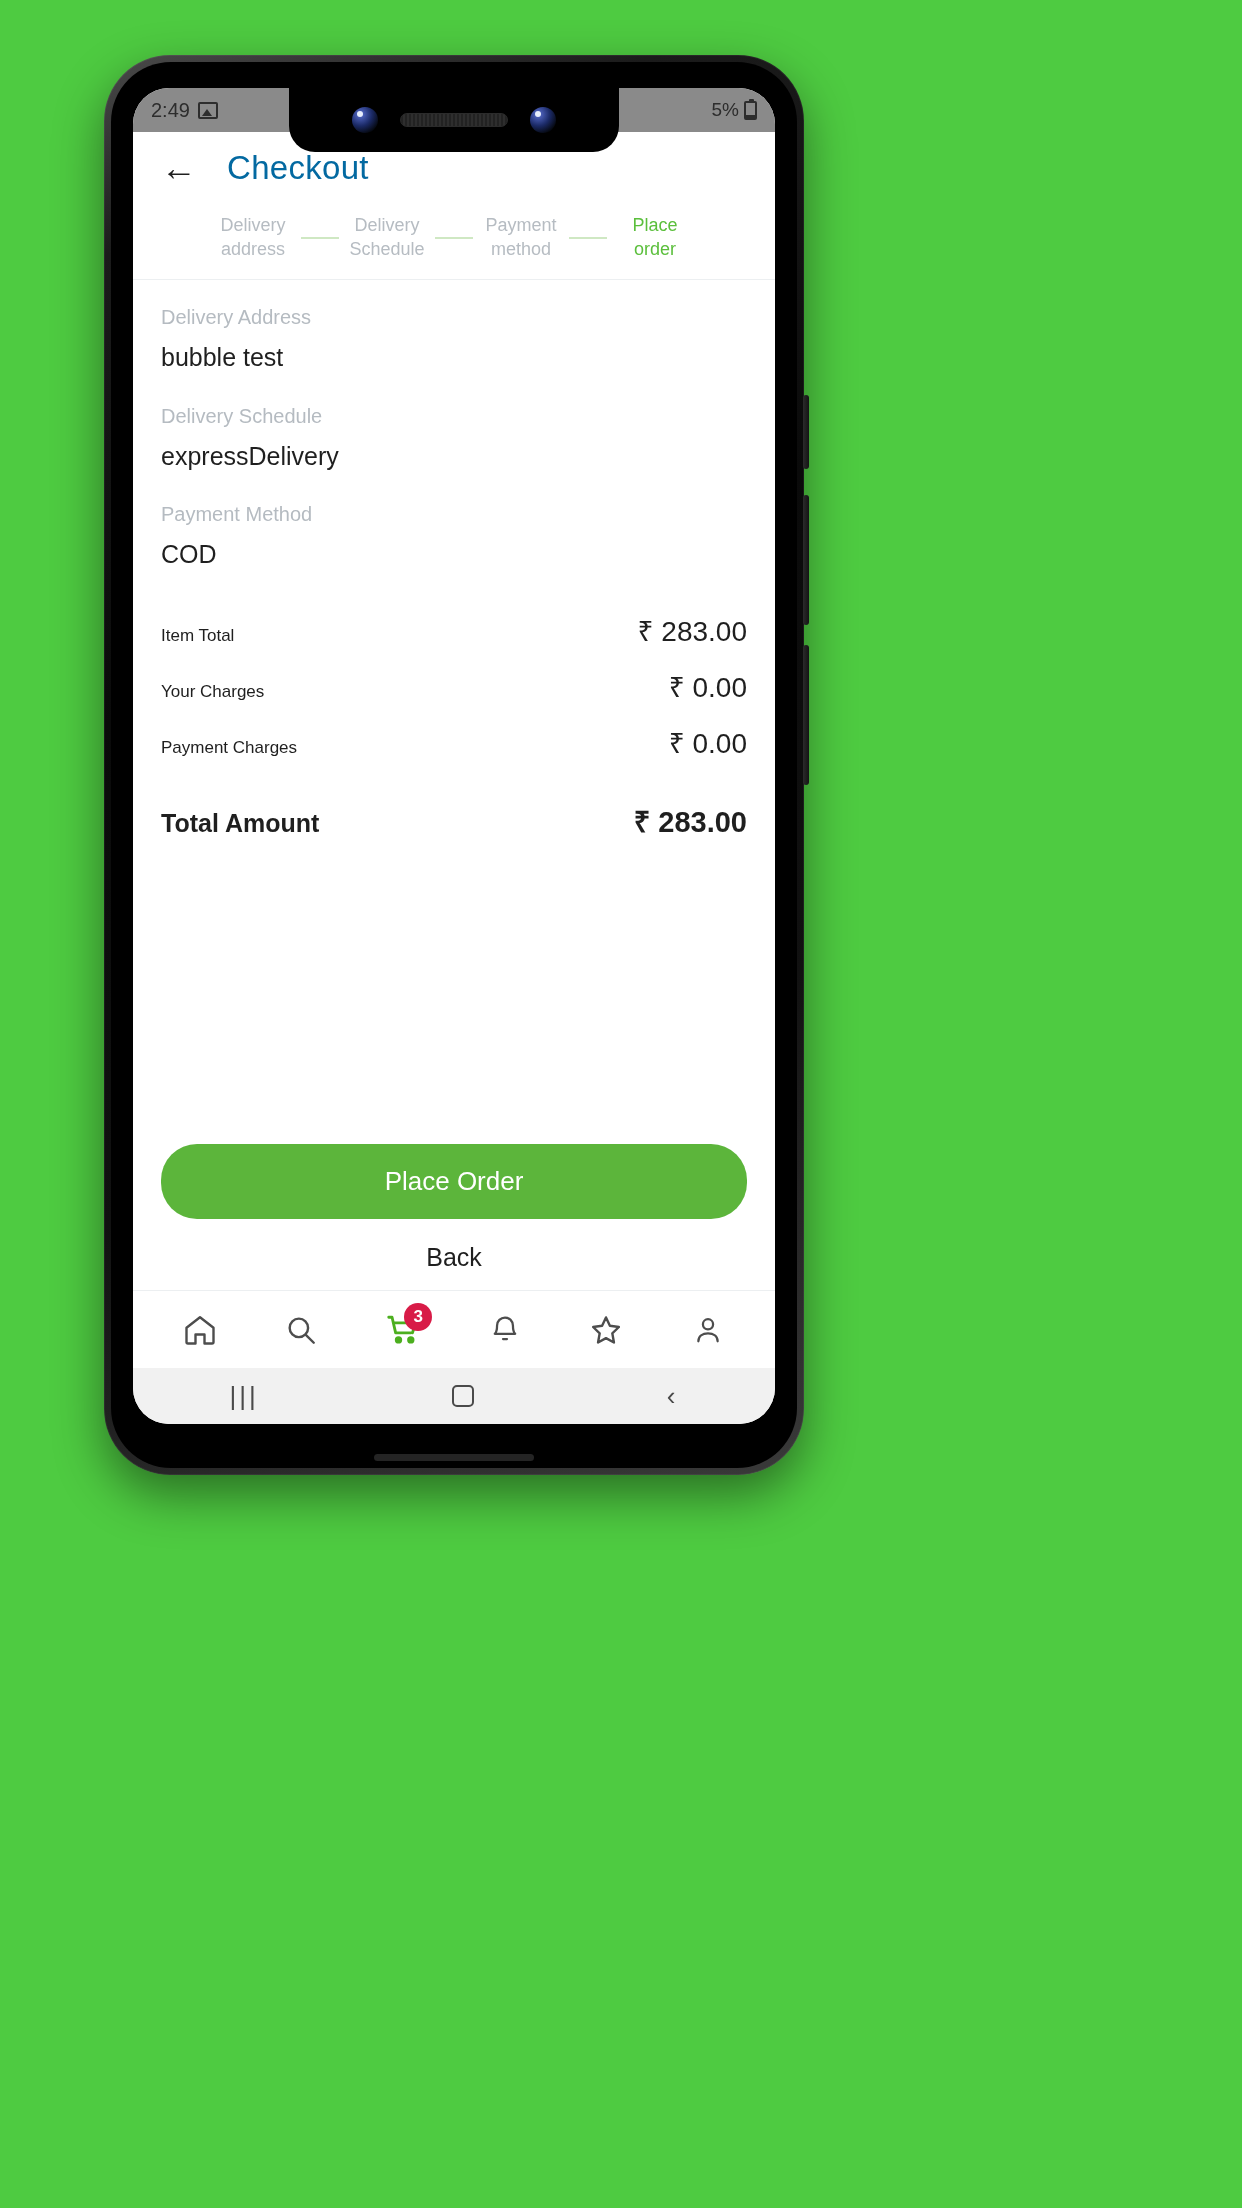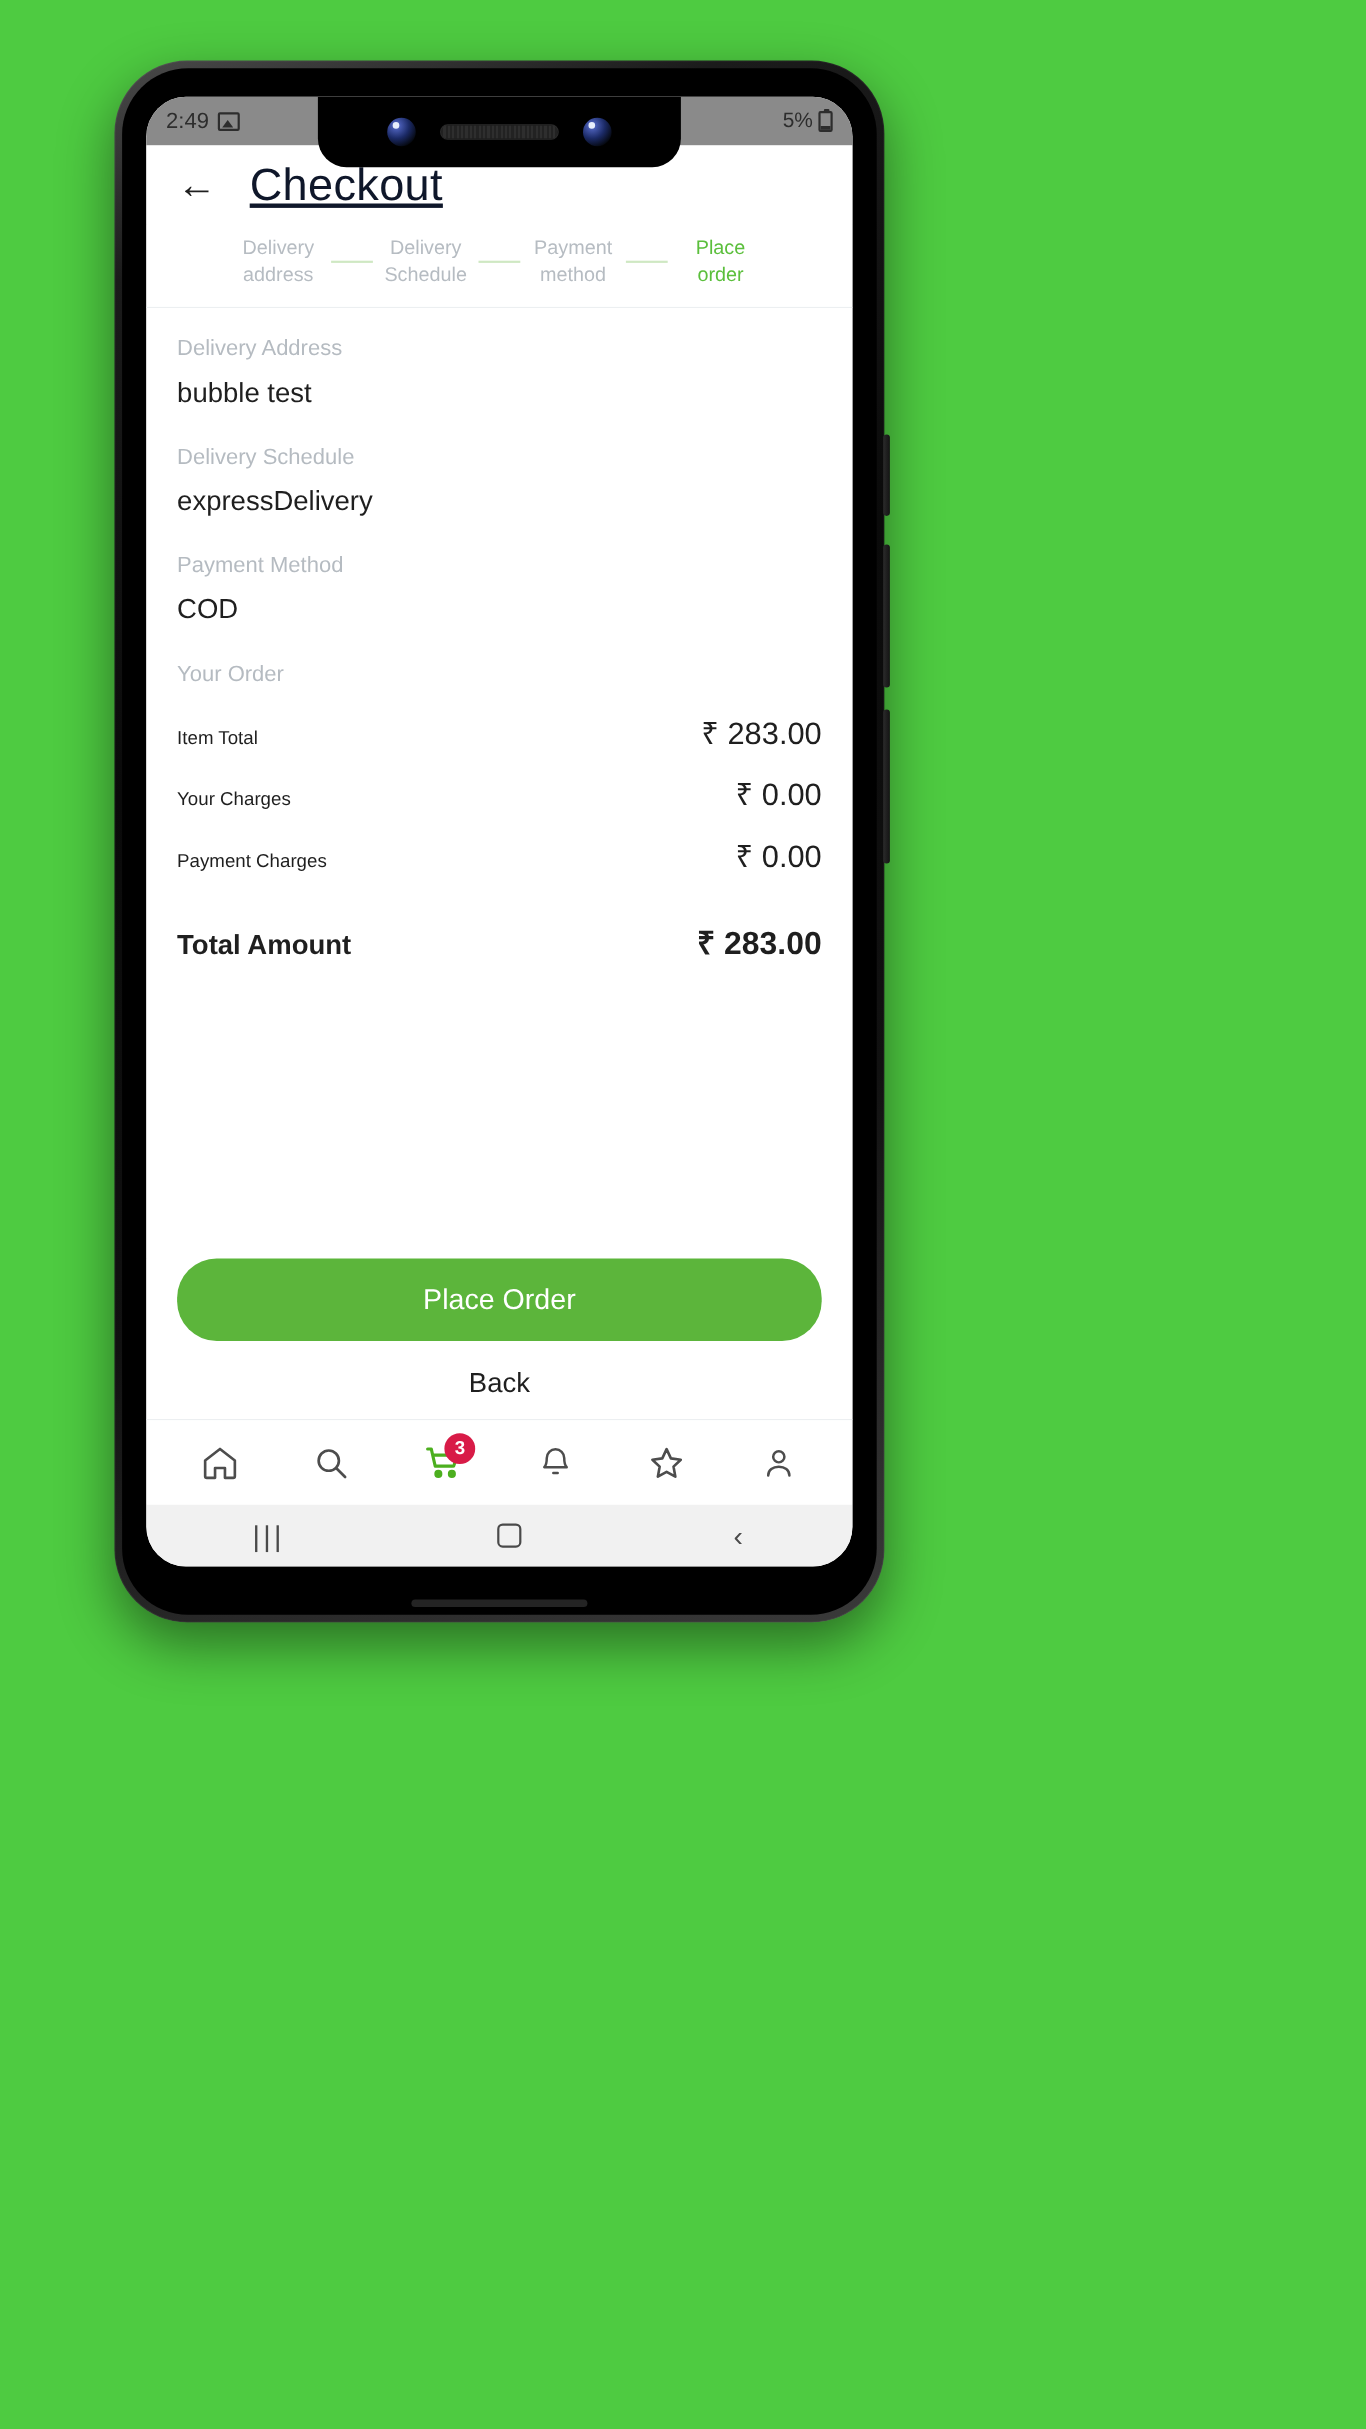--- a/index.html
+++ b/index.html
@@ -107,21 +107,21 @@
   }
 
   
   #appbar {
     flex:0 0 72px;
     display:flex; align-items:center; gap:30px;
     padding:0 28px;
     background:#fff;
   }
   #back-arrow { font-size:36px; color:#1f1f1f; line-height:1; }
-  #page-title { font-size:41px; color:#0f172a; letter-spacing:.3px;text-decoration:underline; }
+  #page-title { font-size:33px; color:#0369a1; letter-spacing:.3px; }
 
   
   #stepper {
     flex:0 0 76px;
     display:flex; align-items:center; justify-content:center;
     padding:0 18px 8px;
     border-bottom:1px solid #eceff1;
     background:#fff;
   }
   .step {
@@ -253,21 +253,20 @@
           <div class="label">Delivery Schedule</div>
           <div class="value">expressDelivery</div>
         </div>
 
         <div class="block">
           <div class="label">Payment Method</div>
           <div class="value">COD</div>
         </div>
 
         <div class="block">
-          <div class="label">Your Order</div>
           <div class="order-rows">
 
             <div class="row">
               <span class="k">Item Total</span>
               <span class="v">₹ 283.00</span>
             </div>
 
             <div class="row">
               <span class="k">Your Charges</span>
               <span class="v">₹ 0.00</span>

